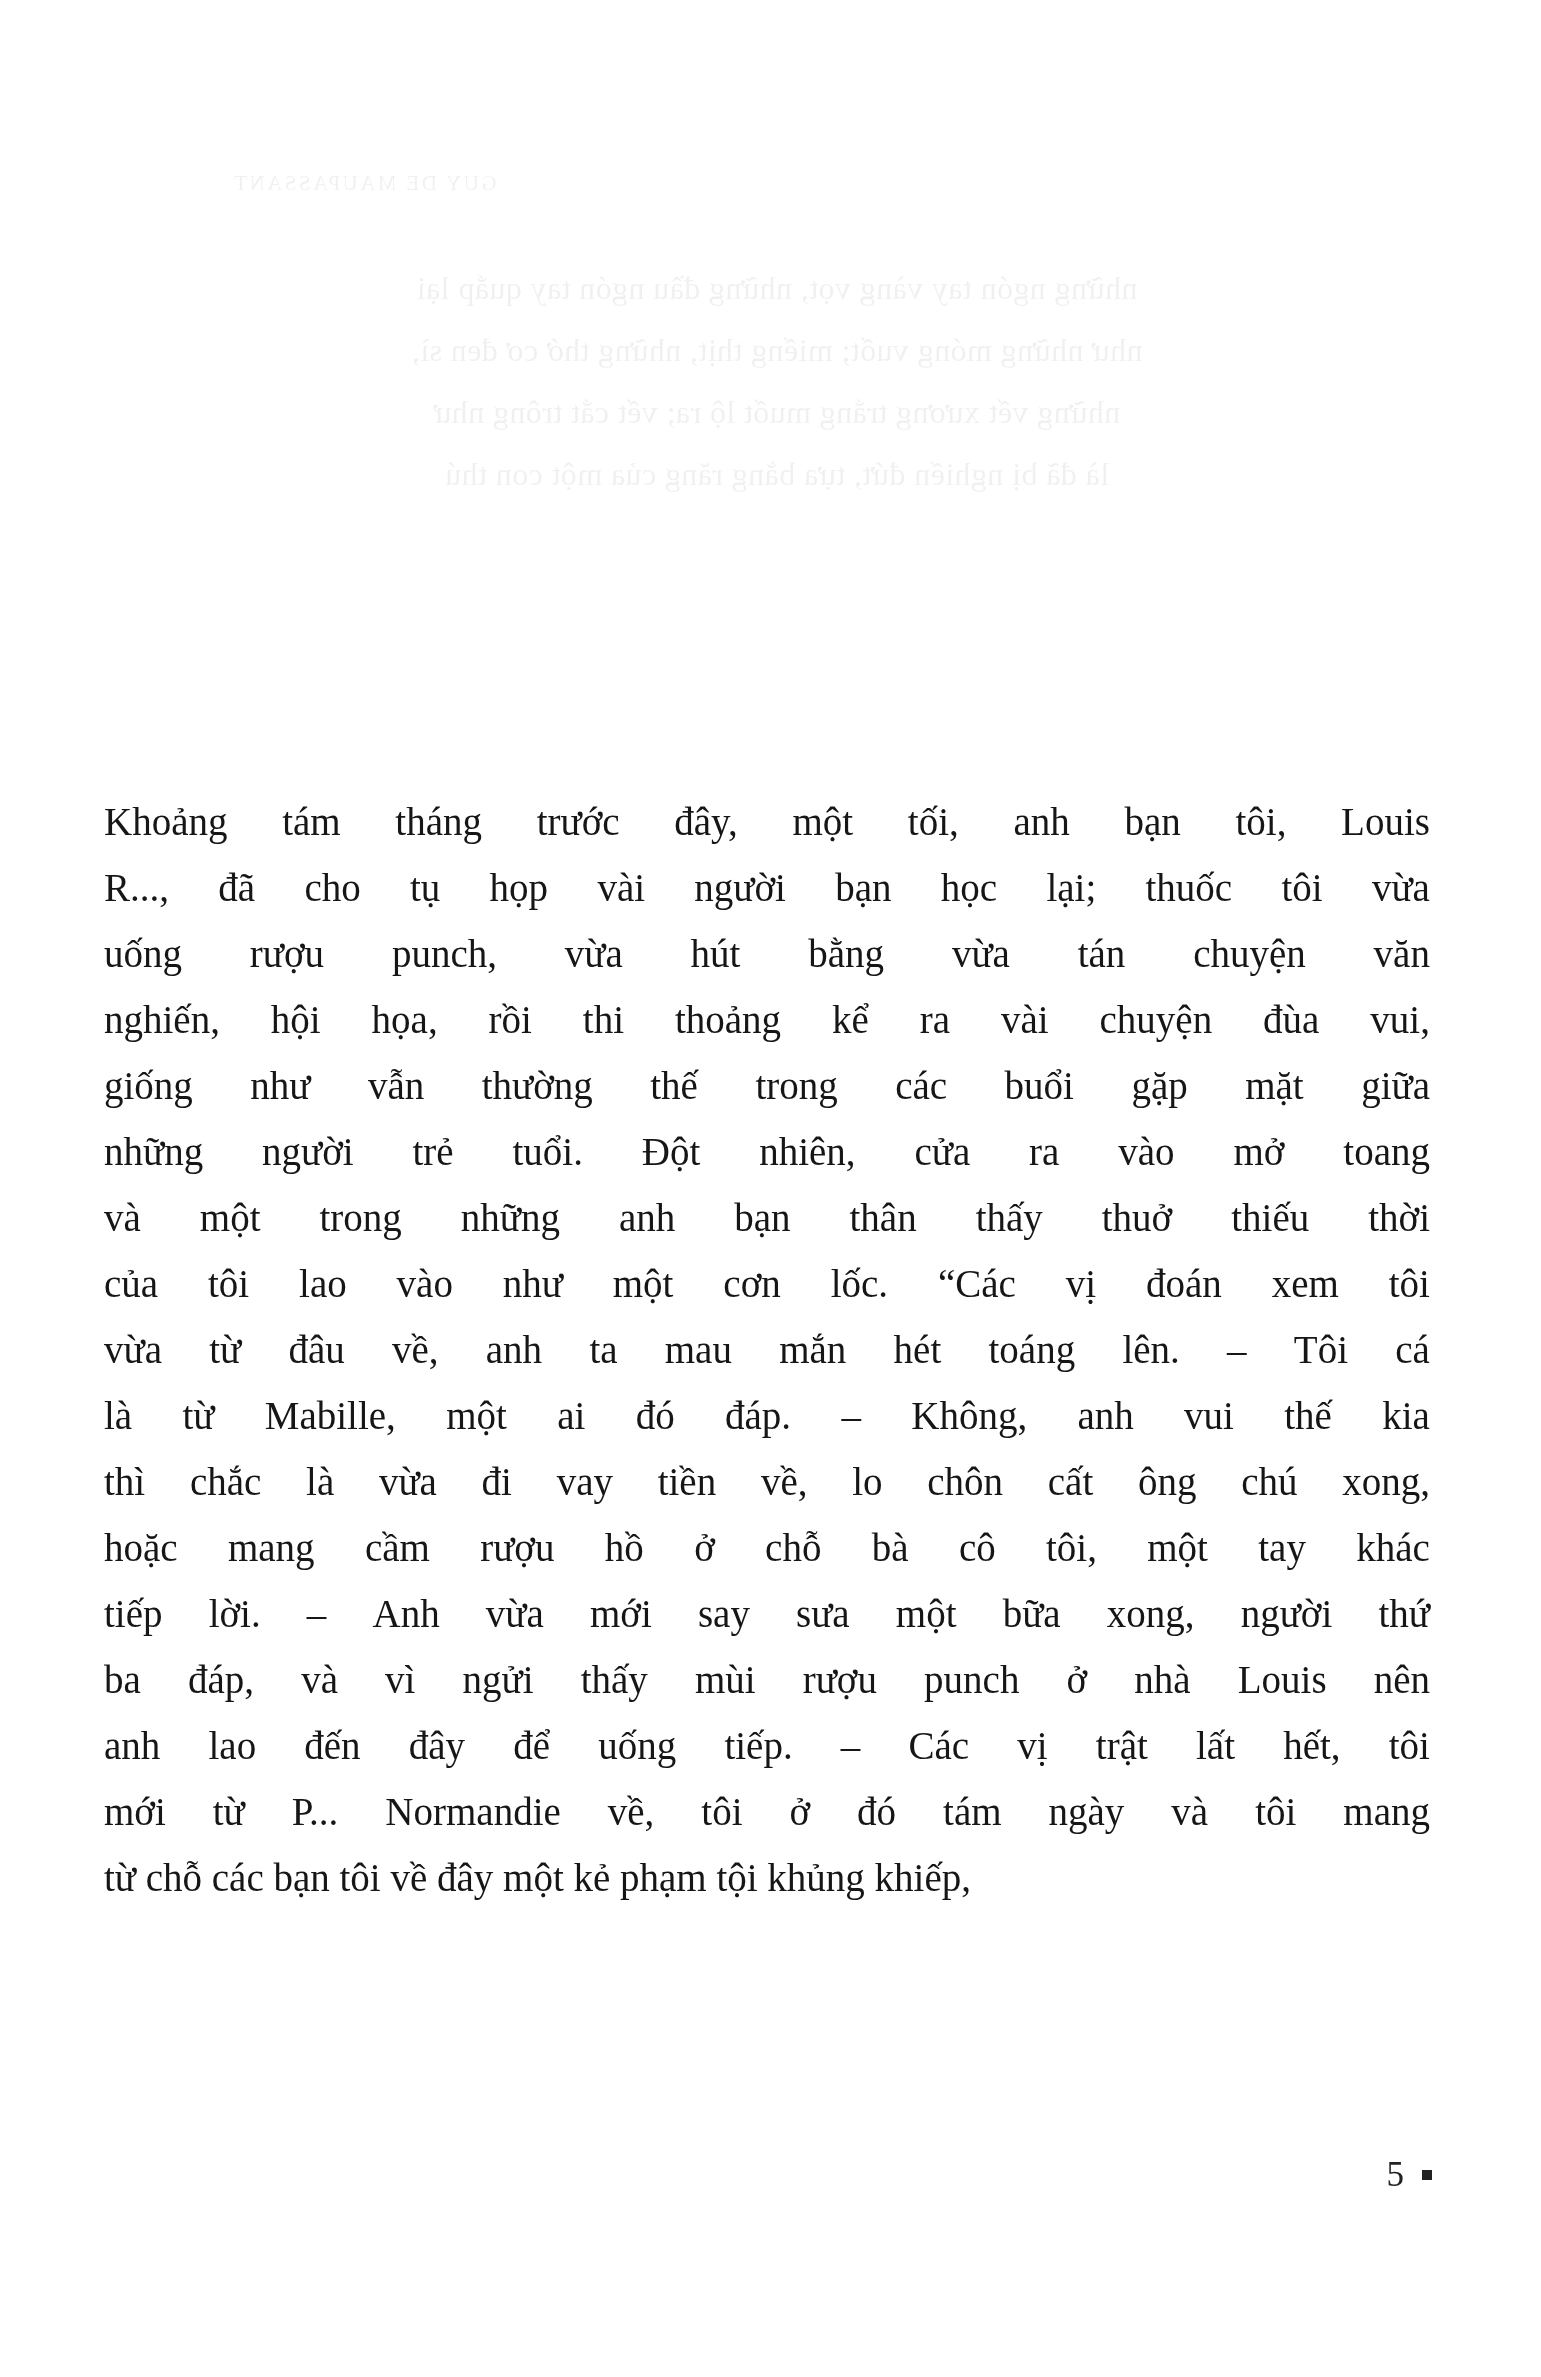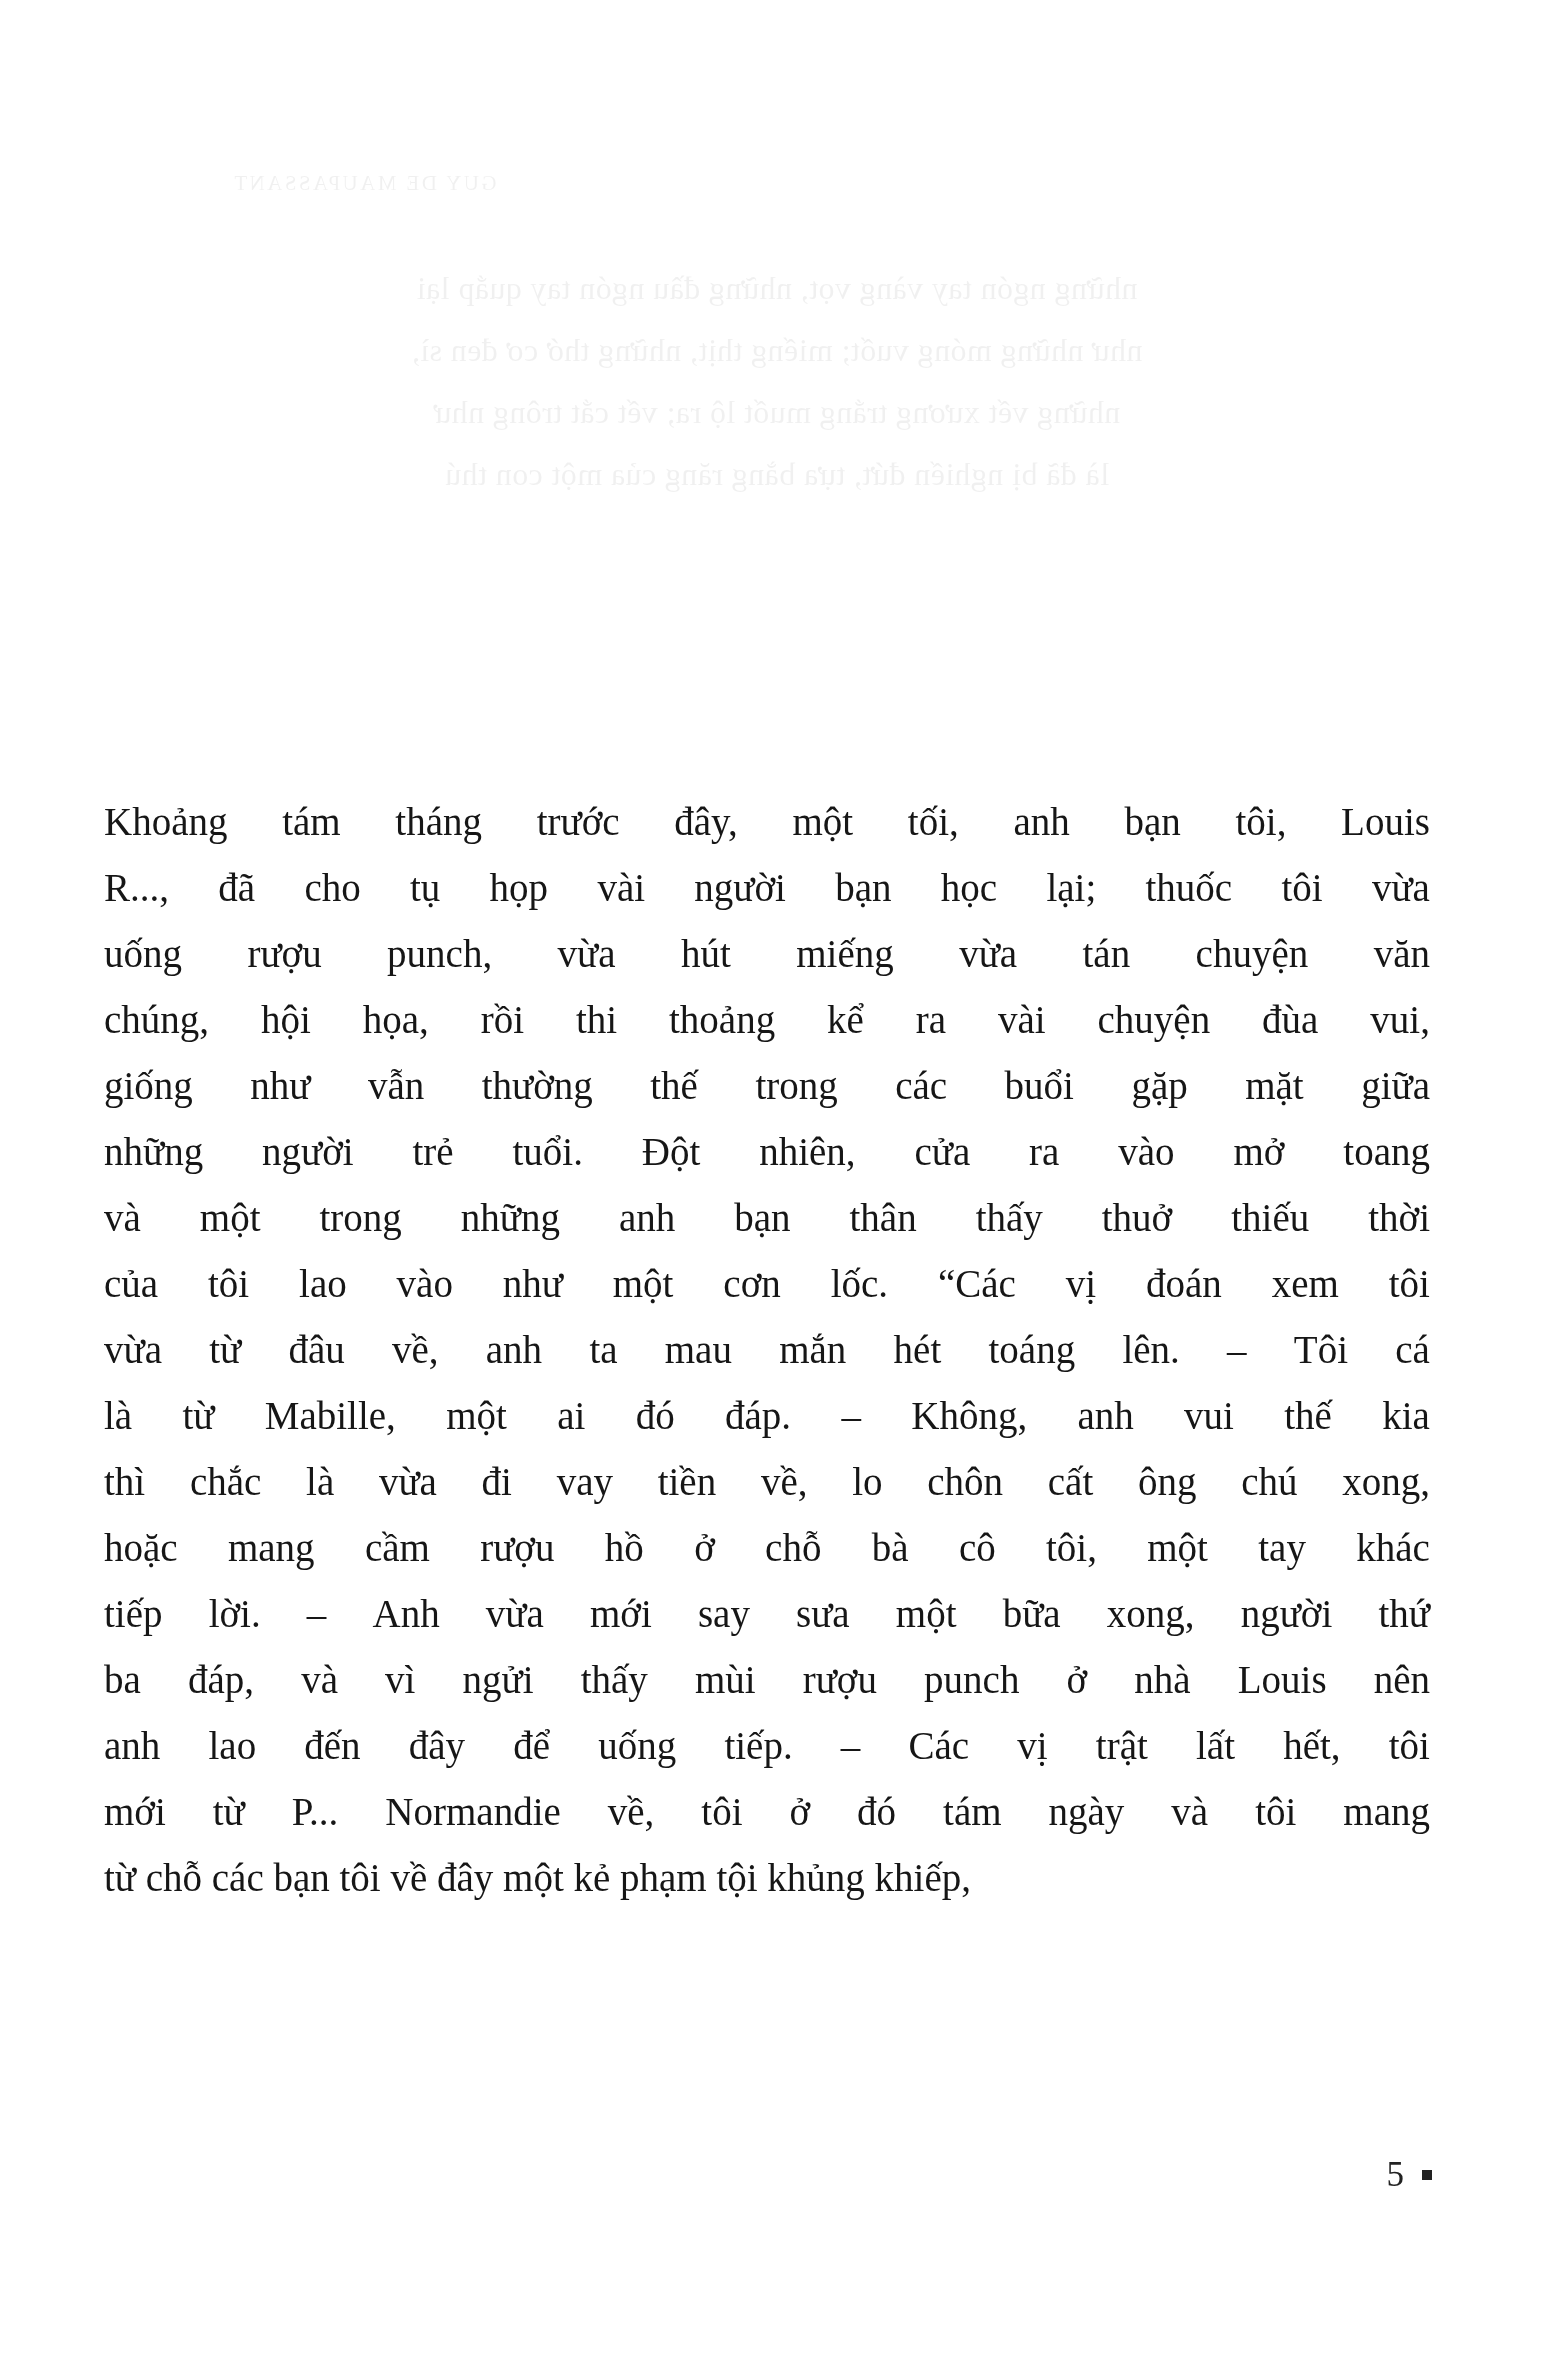--- a/index.html
+++ b/index.html
@@ -169,28 +169,28 @@
         <i>thuốc</i>
         <i>tôi</i>
         <i>vừa</i>
       </div>
     <div class="just">
         <i>uống</i>
         <i>rượu</i>
         <i>punch,</i>
         <i>vừa</i>
         <i>hút</i>
-        <i>miếng</i>
+        <i>bằng</i>
         <i>vừa</i>
         <i>tán</i>
         <i>chuyện</i>
         <i>văn</i>
       </div>
     <div class="just">
-        <i>chúng,</i>
+        <i>nghiến,</i>
         <i>hội</i>
         <i>họa,</i>
         <i>rồi</i>
         <i>thi</i>
         <i>thoảng</i>
         <i>kể</i>
         <i>ra</i>
         <i>vài</i>
         <i>chuyện</i>
         <i>đùa</i>

